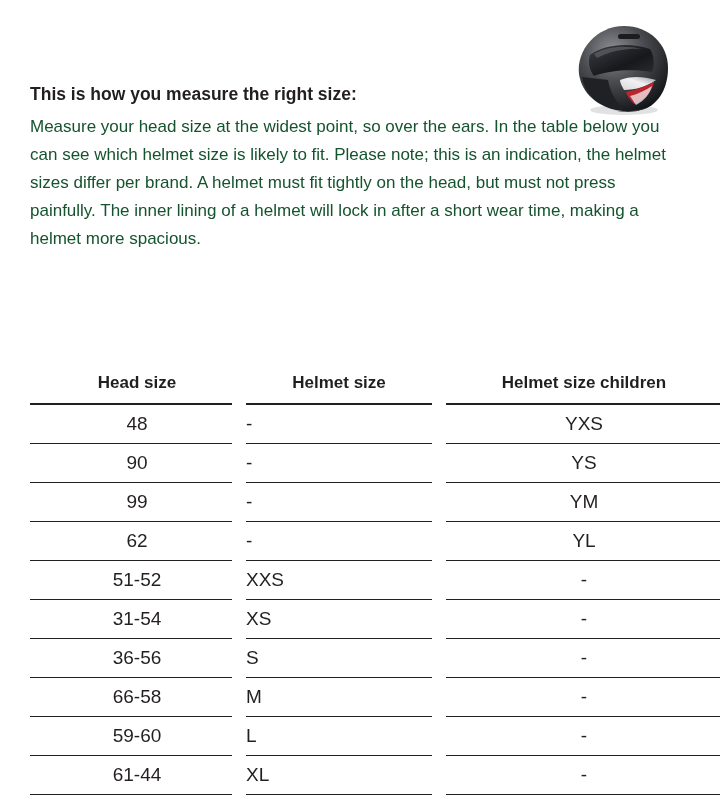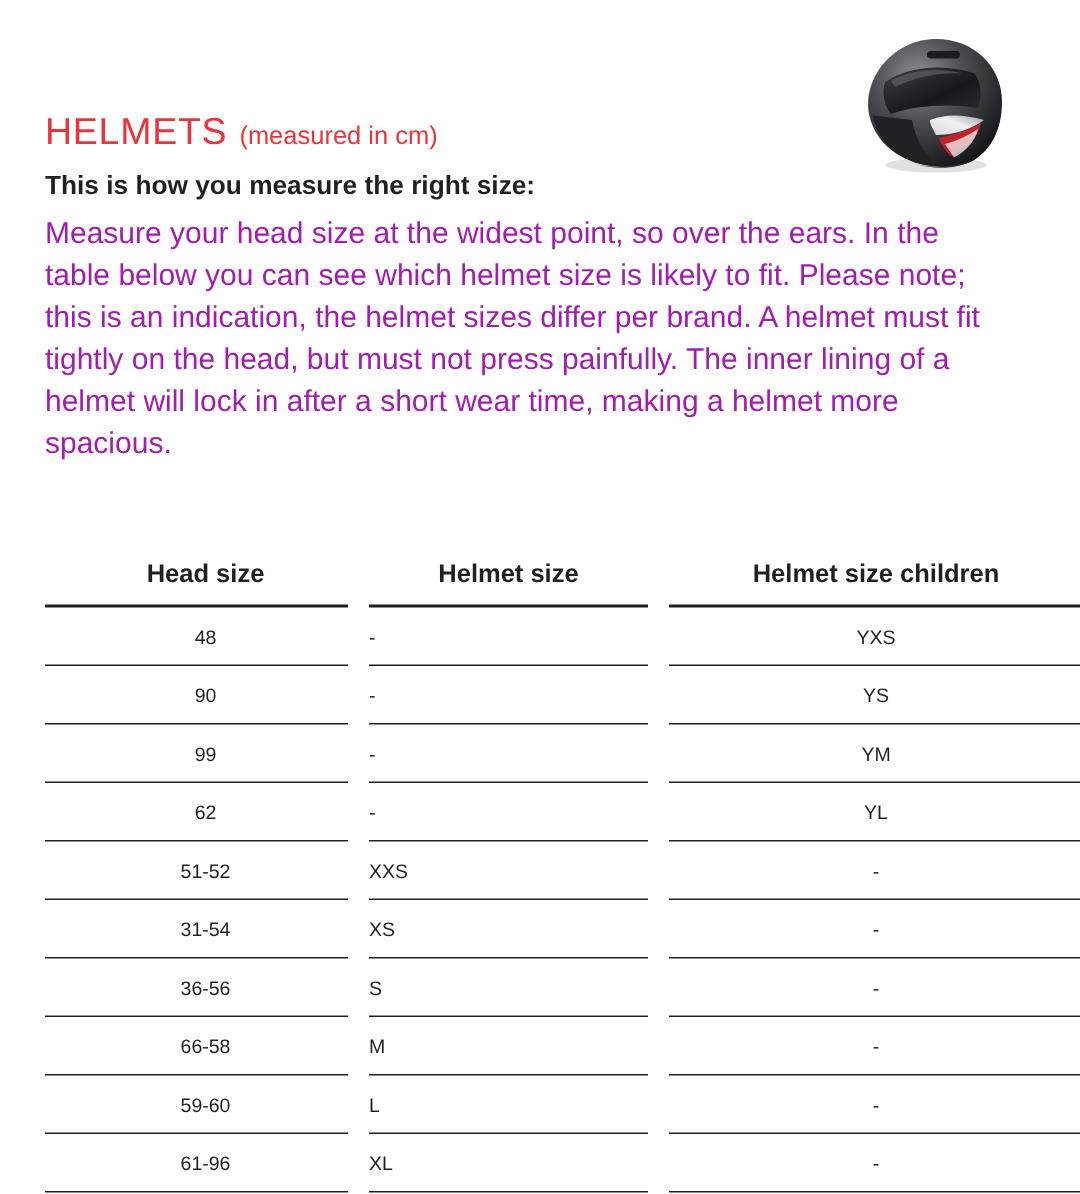--- a/index.html
+++ b/index.html
@@ -48,23 +48,23 @@
     font-weight: 400;
   }
   .subtitle {
     margin-top: 10px;
     font-size: 17.5px;
     font-weight: bold;
     color: #231f20;
   }
   .body-copy {
     margin-top: 8px;
-    font-size: 20px;
+    font-size: 17px;
     line-height: 28px;
-    color: #a21caf;
+    color: #14532d;
     width: 640px;
   }
   .body-copy p {
     margin: 0;
   }
 
   
   .helmet-img {
     position: absolute;
     right: 36px;
@@ -80,21 +80,21 @@
     top: 364px;
     width: 652px;
   }
   table.size-table {
     border-collapse: collapse;
     width: 652px;
     table-layout: fixed;
   }
   table.size-table th,
   table.size-table td {
-    font-size: 13px;
+    font-size: 19px;
     padding: 4px 0 4px 0;
     height: 30px;
     vertical-align: middle;
   }
   table.size-table thead th {
     font-weight: bold;
     border-bottom: 2px solid #231f20;
     padding-bottom: 5px;
     font-size: 17px;
   }
@@ -166,24 +166,20 @@
       <path d="M62 70 C72 68 82 64 90 60 C88 70 80 78 70 82 C66 78 63 74 62 70 Z" fill="#d5232c" opacity="0.85"></path>
       <path d="M66 74 C74 72 82 68 88 64 C86 72 80 79 72 83 Z" fill="#f0f0f2" opacity="0.75"></path>
 
       <rect x="54" y="12" width="22" height="5" rx="2.5" fill="#1b1c20"></rect>
 
       <path d="M46 87 C58 91 74 89 84 85 C76 90 60 92 46 87 Z" fill="#36383d"></path>
     </svg>
   </div>
 
   <div class="header-block">
-    <div class="title-line">
-      <span class="title-main">HELMETS</span>
-      <span class="title-sub">(measured in cm)</span>
-    </div>
     <div class="subtitle">This is how you measure the right size:</div>
     <div class="body-copy">
       <p>Measure your head size at the widest point, so over the ears. In the table below you can see which helmet size is likely to fit. Please note; this is an indication, the helmet sizes differ per brand. A helmet must fit tightly on the head, but must not press painfully. The inner lining of a helmet will lock in after a short wear time, making a helmet more spacious.</p>
     </div>
   </div>
 
   <div class="table-wrap">
     <table class="size-table">
       <thead>
         <tr>
@@ -232,21 +228,21 @@
           <td class="col-head">66-58</td>
           <td class="col-helmet">M</td>
           <td class="col-child">-</td>
         </tr>
         <tr>
           <td class="col-head">59-60</td>
           <td class="col-helmet">L</td>
           <td class="col-child">-</td>
         </tr>
         <tr>
-          <td class="col-head">61-96</td>
+          <td class="col-head">61-44</td>
           <td class="col-helmet">XL</td>
           <td class="col-child">-</td>
         </tr>
         <tr>
           <td class="col-head">63-64</td>
           <td class="col-helmet">XXL</td>
           <td class="col-child">-</td>
         </tr>
       </tbody>
     </table>

